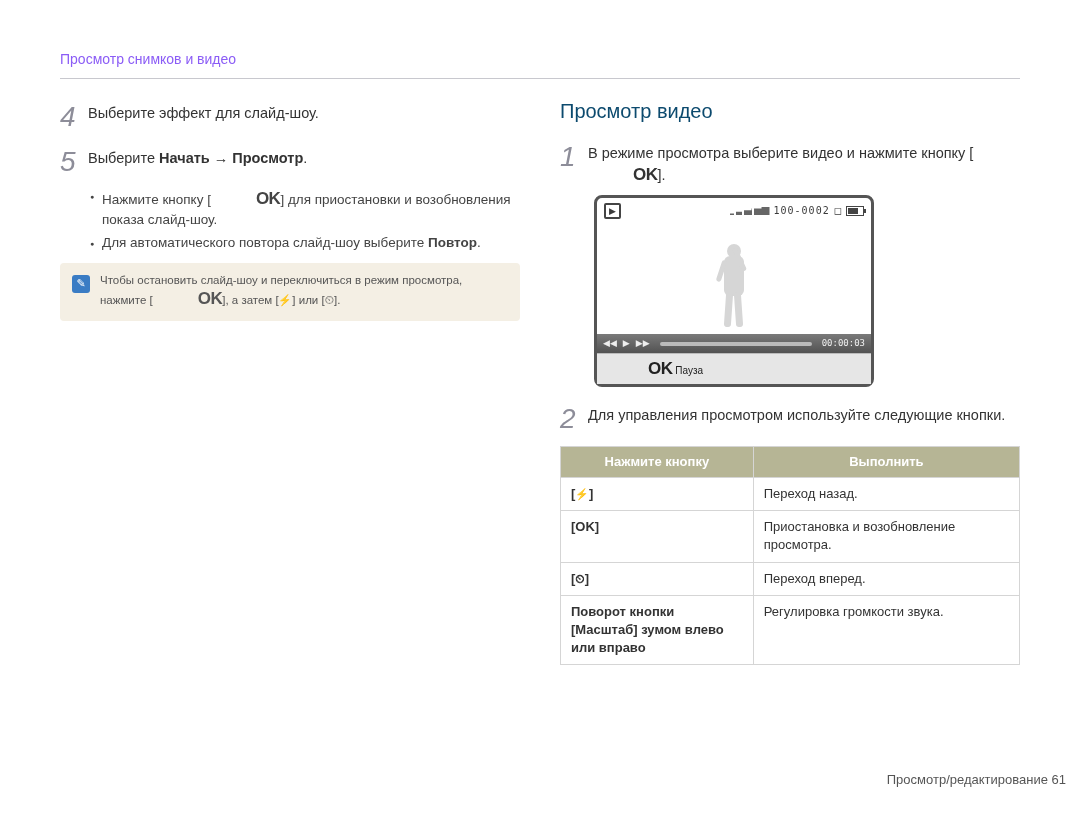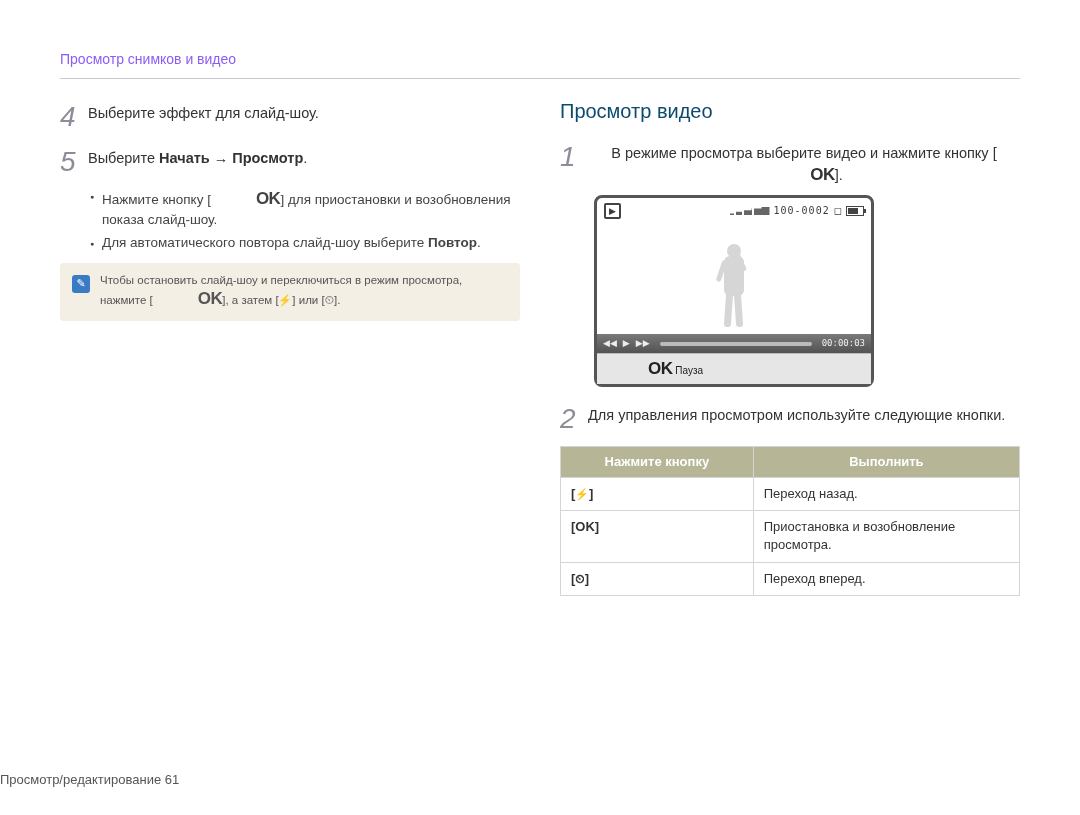--- a/index.html
+++ b/index.html
@@ -43,21 +43,20 @@
     font-style: italic;
     color: #8d8d99;
     font-weight: 300;
     width: 28px;
     flex-shrink: 0;
   }
   .step-text {
     padding-top: 6px;
     font-size: 14.5px;
     color: #333;
-    text-align: center;
   }
   ul.sub {
     list-style: none;
     padding-left: 30px;
     margin: 4px 0 10px 0;
   }
   ul.sub li {
     position: relative;
     padding-left: 12px;
     font-size: 13.5px;
@@ -198,22 +197,22 @@
   .col1 { width: 42%; }
   .glyphBox {
     font-weight: bold;
   }
   .timerIcon::before { content: "⏲"; font-size: 12px; }
   .flashIcon::before { content: "⚡"; font-size: 11px; }
 
   .footer {
     position: absolute;
     bottom: 26px;
-    left: 0; right: 4px;
-    text-align: left;
+    left: 0; right: 14px;
+    text-align: right;
     font-size: 13px;
     color: #555;
   }
 </style>
 </head>
 <body>
 
 <div class="page">
 
   <div class="header">Просмотр снимков и видео</div>
@@ -313,20 +312,24 @@
             <td>Переход назад.</td>
           </tr>
           <tr>
             <td class="glyphBox">[OK]</td>
             <td>Приостановка и возобновление просмотра.</td>
           </tr>
           <tr>
             <td class="glyphBox">[<span class="timerIcon"></span>]</td>
             <td>Переход вперед.</td>
           </tr>
+          <tr>
+            <td class="glyphBox">Поворот кнопки [Масштаб] зумом влево или вправо</td>
+            <td>Регулировка громкости звука.</td>
+          </tr>
         </tbody>
       </table>
 
     </div>
   </div>
 
   <div class="footer">
     <span>Просмотр/редактирование  </span><span>61</span>
   </div>
 </div>

